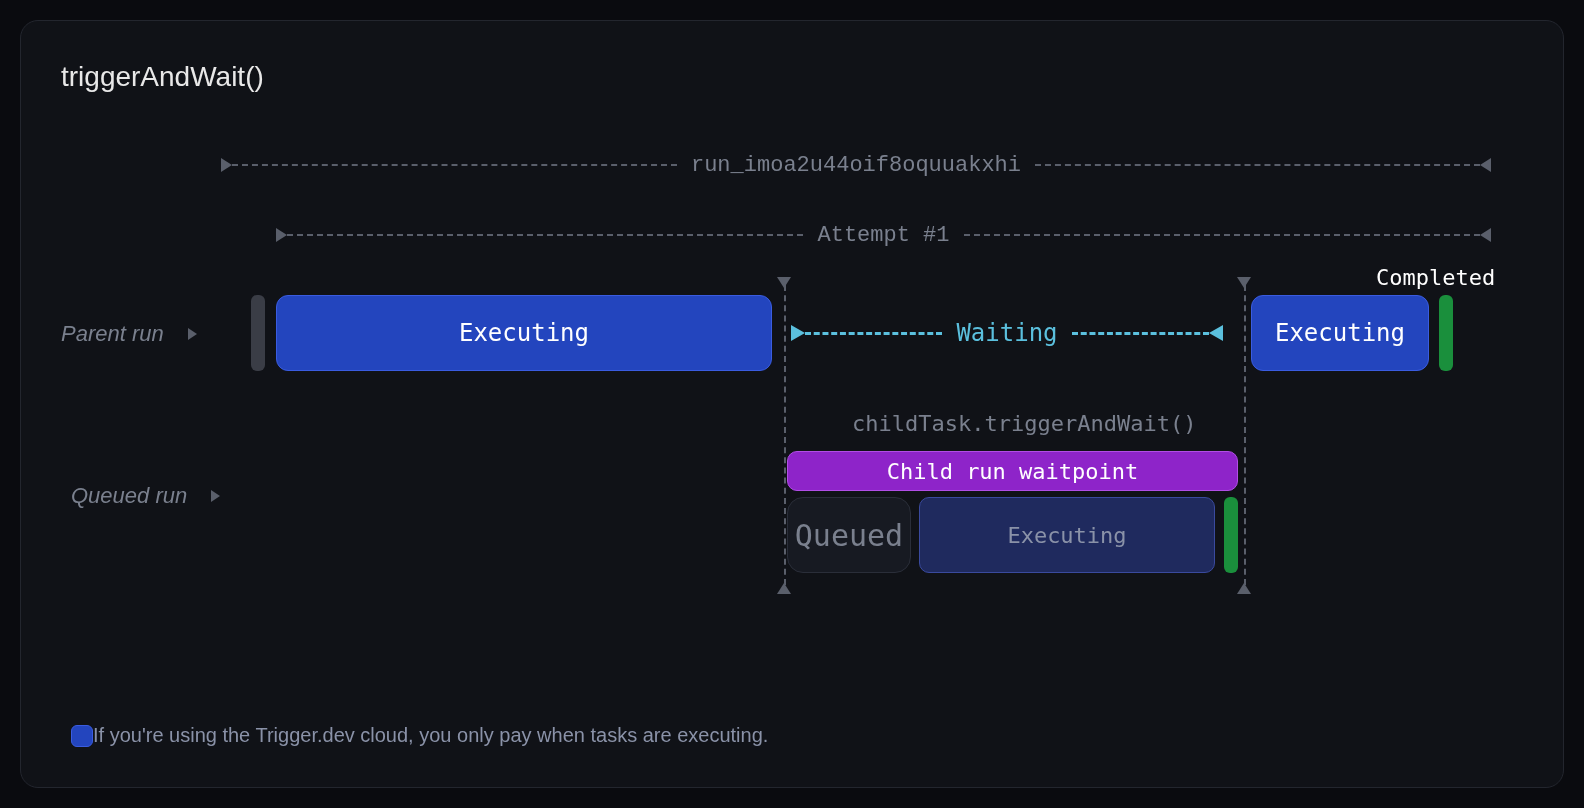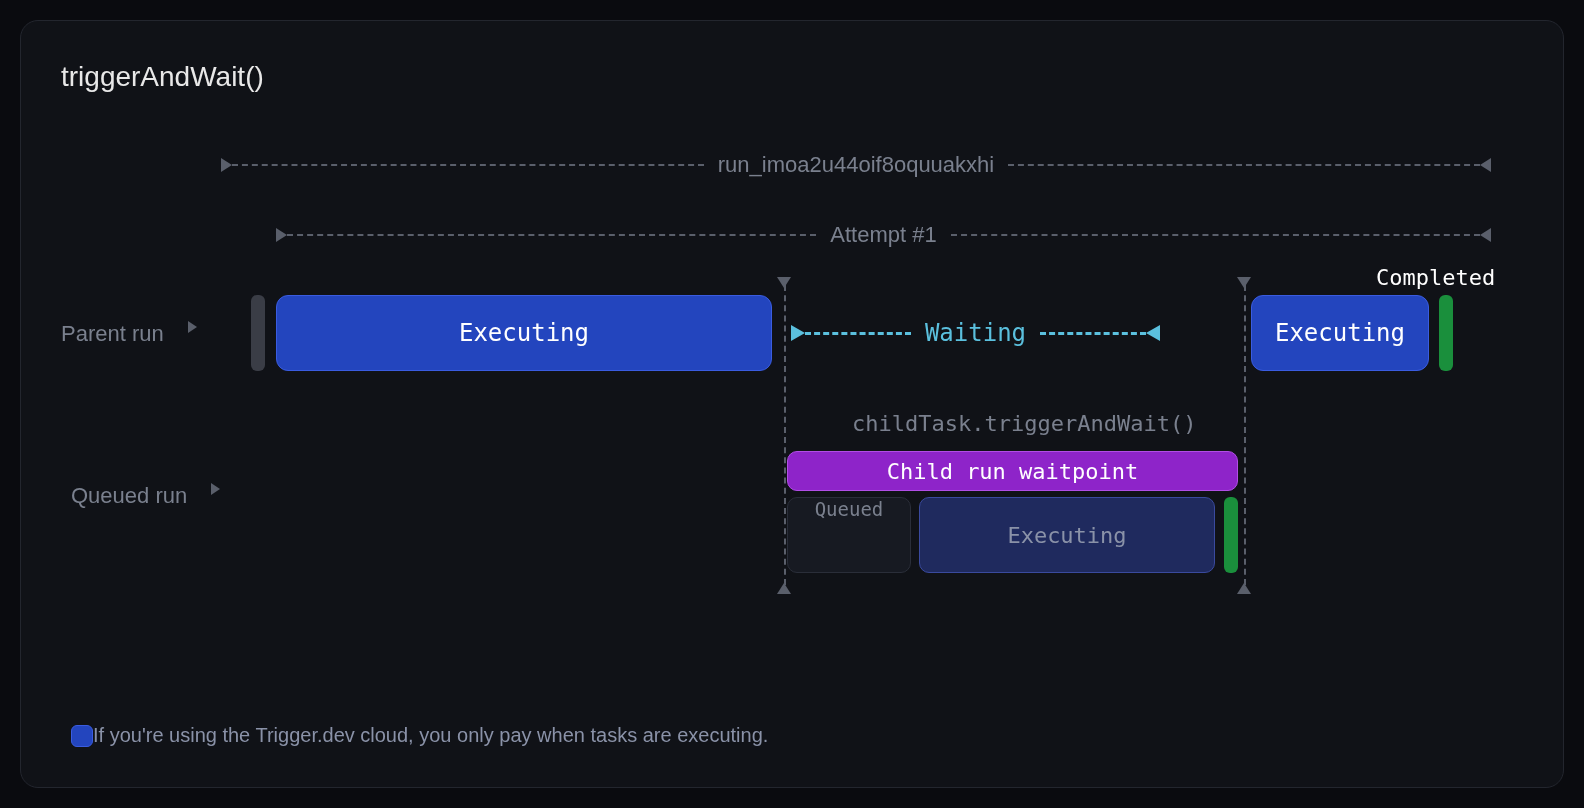--- a/index.html
+++ b/index.html
@@ -35,33 +35,34 @@
 }
 .dashline {
   flex:1;
   border-top:2px dashed #5a5f6b;
   height:0;
 }
 .dashlabel {
   background:#101217;
   padding:0 14px;
   color:#7a808e;
-  font-family:Liberation Sans, sans-serif;
+  font-family:Liberation Mono, monospace;
   font-size:22px;
 }
 .tri { width:0;height:0; }
 .tri-r { border-top:7px solid transparent;border-bottom:7px solid transparent;border-left:11px solid #5a5f6b; }
 .tri-l { border-top:7px solid transparent;border-bottom:7px solid transparent;border-right:11px solid #5a5f6b; }
 .rowlabel {
   position:absolute;
   font-size:22px;
   color:#7a808e;
   display:flex;
-  align-items:flex-start;
+  align-items:center;
   gap:24px;
+  font-style:italic;
 }
 .rowlabel .chev {
   width:0;height:0;
   border-top:6px solid transparent;
   border-bottom:6px solid transparent;
   border-left:9px solid #5a5f6b;
 }
 .pill {
   position:absolute;
   height:76px;
@@ -132,26 +133,27 @@
   align-items:center;
   justify-content:center;
   font-family:ui-monospace,SFMono-Regular,Menlo,monospace;
   font-size:22px;
   color:#fff;
 }
 .queued {
   position:absolute;
   background:#171a22;
   border:1px solid #2a2e39;
-  border-radius:10px;
+  border-radius:16px;
   height:76px;
   display:flex;
-  justify-content:center;
-  font-family:ui-monospace,SFMono-Regular,Menlo,monospace;
-  font-size:19px;
+  align-items:center;
+  justify-content:center;
+  font-family:ui-monospace,SFMono-Regular,Menlo,monospace;
+  font-size:30px;
   color:#7a808e;
 }
 .child-exec {
   position:absolute;
   background:#1f2a5e;
   border:1px solid #3a4a9e;
   border-radius:10px;
   height:76px;
   display:flex;
   align-items:center;
@@ -207,21 +209,21 @@
       <span>Parent run</span>
       <span class="chev"></span>
     </div>
 
     <div class="pill pill-gray" style="left:190px;top:142px;"></div>
 
     <div class="pill pill-exec" style="left:215px;width:496px;top:142px;">
       <span>Executing</span>
     </div>
 
-    <div class="waiting-row" style="left:730px;width:369px;top:168px;">
+    <div class="waiting-row" style="left:730px;width:432px;top:168px;">
       <span class="wait-tri-r"></span>
       <span class="waiting-dash"></span>
       <span class="wait-label">Waiting</span>
       <span class="waiting-dash"></span>
       <span class="wait-tri-l"></span>
     </div>
 
     <div class="pill pill-exec" style="left:1190px;width:178px;top:142px;">
       <span>Executing</span>
     </div>

